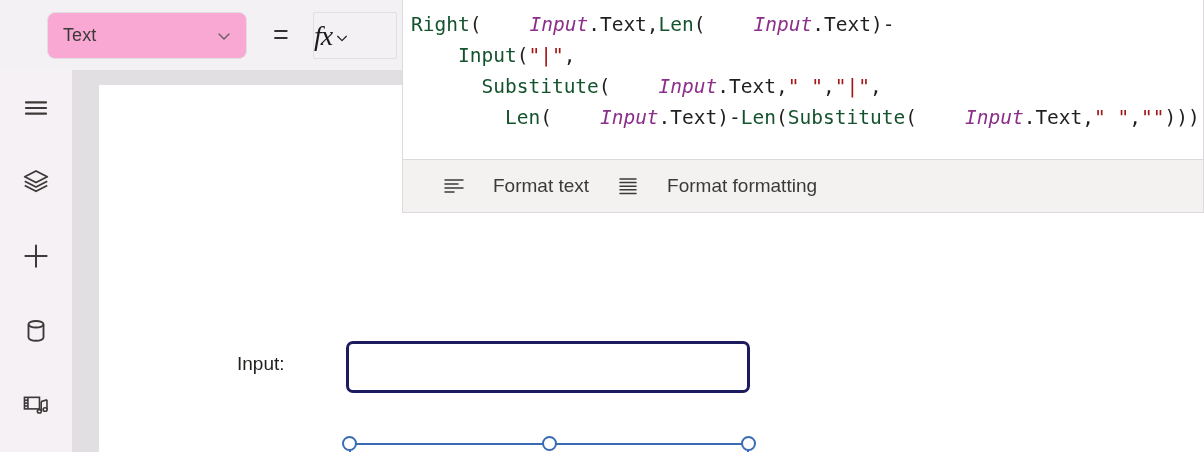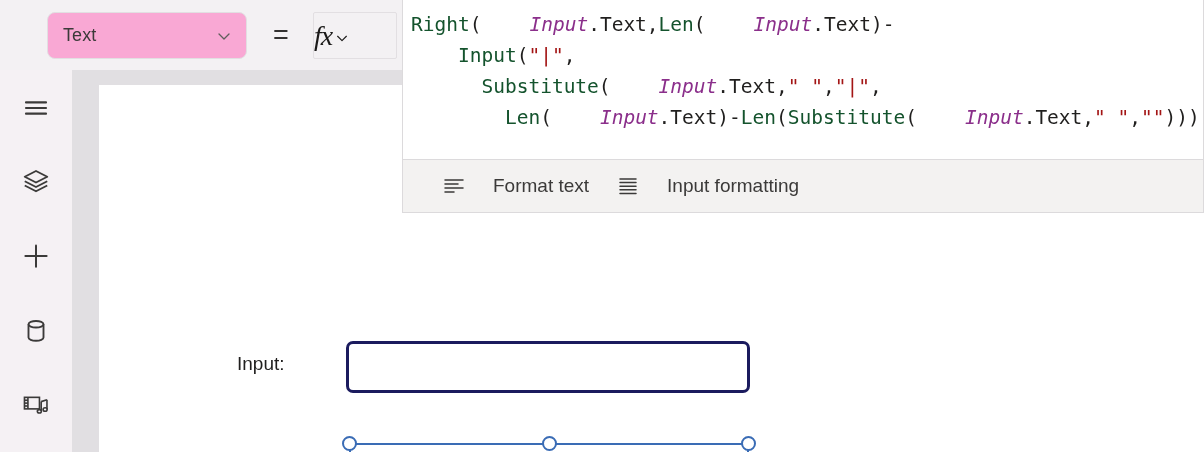--- a/index.html
+++ b/index.html
@@ -336,18 +336,18 @@
       <div class="tb-btn">
         <svg class="tb-icon" viewBox="0 0 22 22">
           <g stroke="#3b3a39" stroke-width="1.5" stroke-linecap="round">
             <line x1="3" y1="4" x2="19" y2="4"></line>
             <line x1="3" y1="7.6" x2="19" y2="7.6"></line>
             <line x1="3" y1="11.2" x2="19" y2="11.2"></line>
             <line x1="3" y1="14.8" x2="19" y2="14.8"></line>
             <line x1="3" y1="18.4" x2="19" y2="18.4"></line>
           </g>
         </svg>
-        <span class="tb-btn-label">Input formatting</span>
+        <span class="tb-btn-label">Format formatting</span>
       </div>
     </div>
   </div>
 
 </div>
 
 </body></html>

